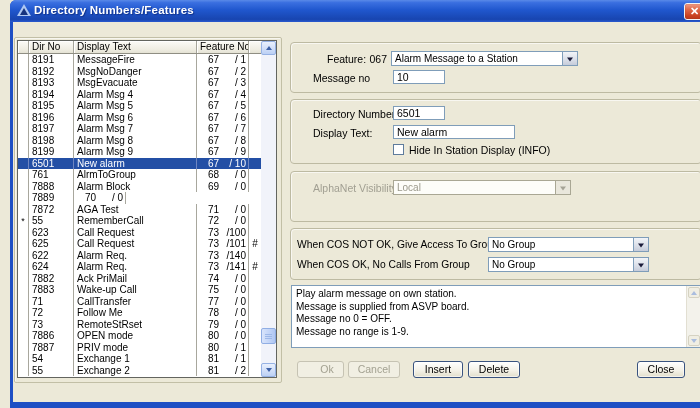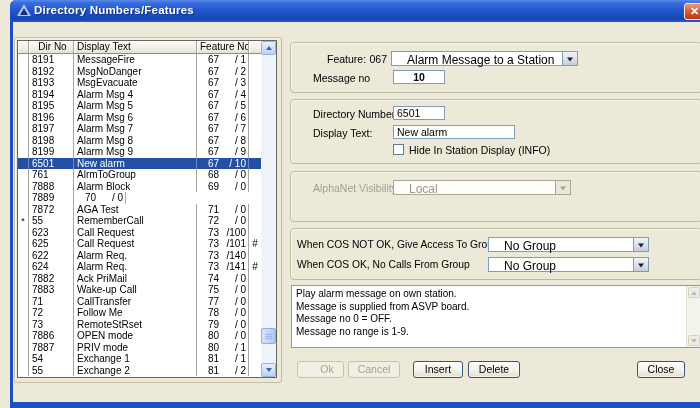--- a/index.html
+++ b/index.html
@@ -24,21 +24,21 @@
 
   
   .list-frame { position:absolute; left:4px; top:37px; width:268px; height:346px;
     border:1px solid #C2BFA6; border-radius:2px; background:#ECE9D8; box-shadow:inset 1px 1px 0 rgba(255,255,255,.6); }
   .listbox { position:absolute; left:7px; top:40px; width:260px; height:338px; background:#fff; border:1px solid #63655F; }
   .lheader { position:absolute; left:0; top:0; width:243px; height:13px; display:flex; z-index:2;
     background:linear-gradient(180deg,#FCFBF7 0%,#EFEDE2 70%,#E4E2D4 100%); border-bottom:1px solid #8F8E83; }
   .hcell { height:100%; font-size:10px; color:#000; padding-left:3px; line-height:12px; overflow:hidden;
     border-right:1px solid #A5A49A; box-shadow:inset 1px 1px 0 #fff; white-space:nowrap; }
   .hc0 { width:11px; padding-left:0; }
-  .hc1 { width:45px;text-align:center; }
+  .hc1 { width:45px; }
   .hc2 { width:123px; }
   .hc3 { width:52px; }
   .hc4 { width:12px; border-right:none; }
   .lrows { position:absolute; left:0; top:13px; width:243px; height:322px; display:flex; flex-direction:column; overflow:hidden; }
   .lrow { flex:1; display:flex; align-items:center; font-size:10px; color:#000; white-space:nowrap; }
   .cell { height:100%; display:flex; align-items:center; overflow:hidden; }
   .c-mark { width:11px; justify-content:center; border-right:1px solid #A8A79D; font-size:9px; }
   .c-dir  { width:45px; padding-left:3px; border-right:1px solid #A8A79D; }
   .c-text { width:123px; padding-left:3px; border-right:1px solid #A8A79D; }
   .c-feat { width:52px; border-right:1px solid #A8A79D; }
@@ -68,24 +68,24 @@
   .g2 { left:280px; top:99px;  width:412px; height:65px; }
   .g3 { left:280px; top:171px; width:412px; height:51px; }
   .g4 { left:280px; top:228px; width:412px; height:52px; }
 
   .lbl { position:absolute; font-size:10.5px; color:#000; white-space:nowrap; }
   .lbl.dis { color:#A19F92; }
   .val { position:absolute; font-size:10.5px; color:#000; }
 
   .tf { position:absolute; height:14px; background:#fff; border:1px solid #7F9DB9; font-family:"Liberation Sans",sans-serif;
     font-size:10.5px; color:#000; padding:0 3px; outline:none; }
-  .tf-center { text-align:center;font-weight:bold; }
+  .tf-center { text-align:left; }
 
   .combo { position:absolute; height:15px; background:#fff; border:1px solid #7F9DB9; cursor:default; }
-  .combo .ctext { position:absolute; left:15px; top:1px; font-size:12px; color:#000; white-space:nowrap; }
+  .combo .ctext { position:absolute; left:3px; top:1px; font-size:10px; color:#000; white-space:nowrap; }
   .combo .cbtn { position:absolute; right:0; top:0; bottom:0; width:15px; border-left:1px solid #7F9DB9;
     background:linear-gradient(180deg,#F2F4F8 0%,#D9DEE8 60%,#C6CCDA 100%); }
   .combo .cbtn .tri-dn { position:absolute; left:50%; top:50%; transform:translate(-50%,-40%); width:0; height:0;
     border-left:3.5px solid transparent; border-right:3.5px solid transparent; border-top:4.5px solid #1B1B3A; }
   .combo.disabled { border-color:#A9A794; background:#FDFDF9; }
   .combo.disabled .ctext { color:#9B998C; }
   .combo.disabled .cbtn { border-left-color:#A9A794; background:#E9E7DC; }
   .combo.disabled .cbtn .tri-dn { border-top-color:#A5A396; }
 
   .checkbox { position:absolute; left:383px; top:144px; width:11px; height:11px; background:#fff; border:1px solid #5F7C9C; }

